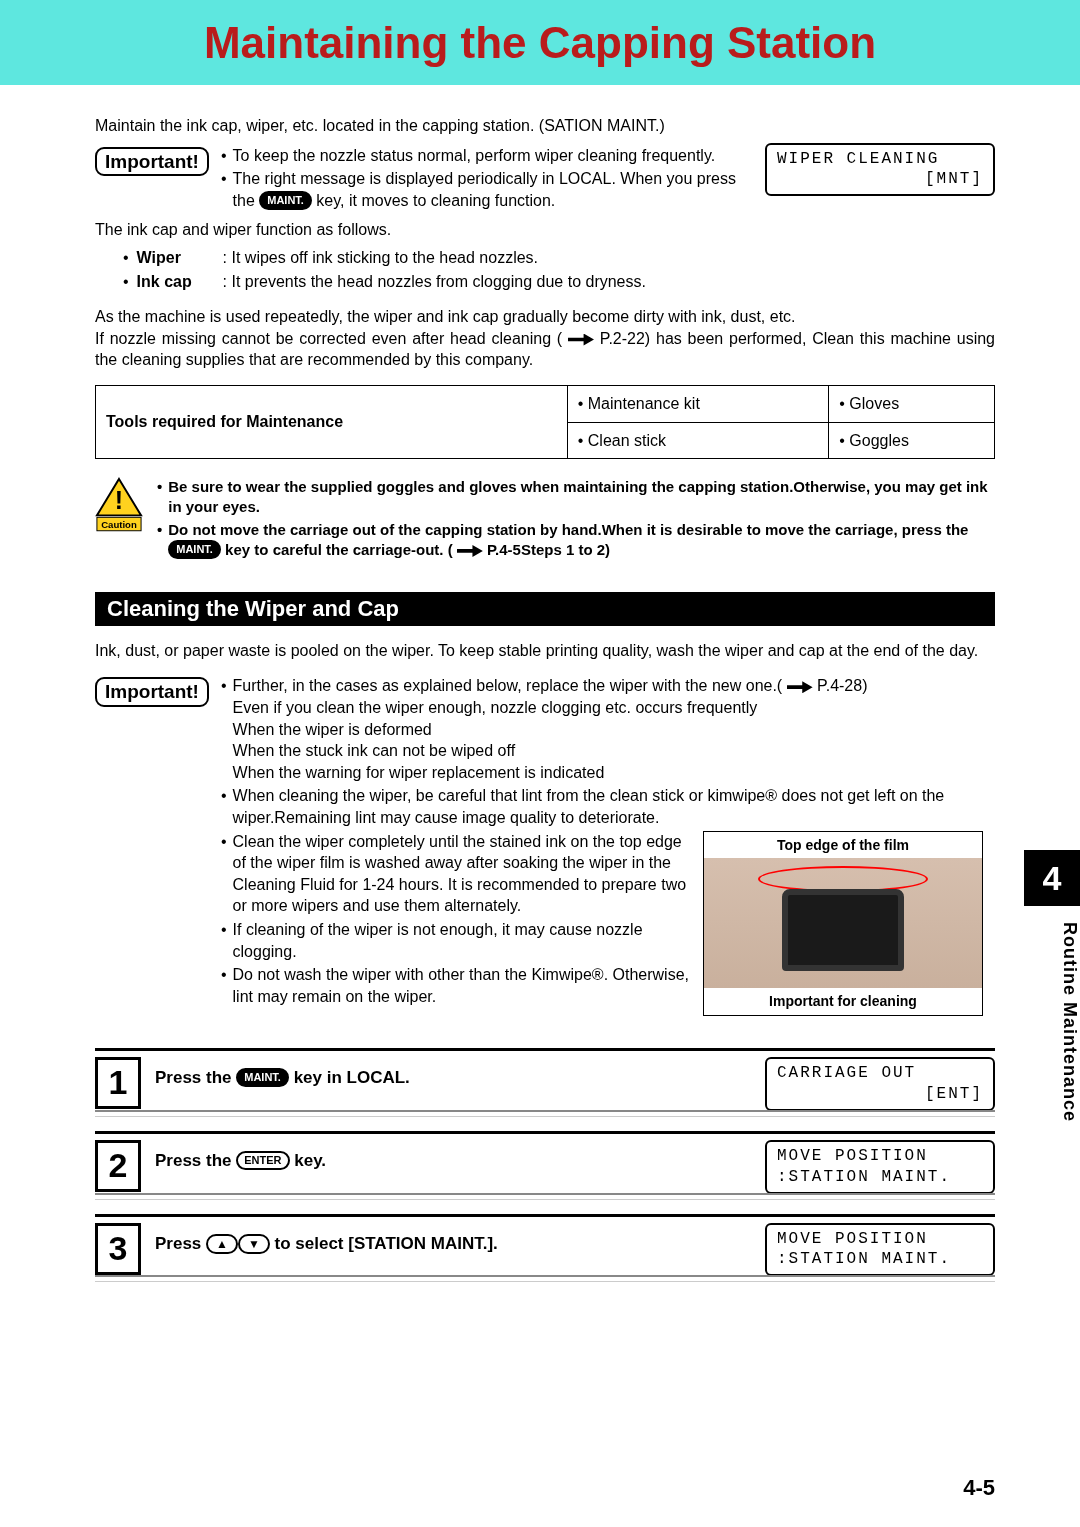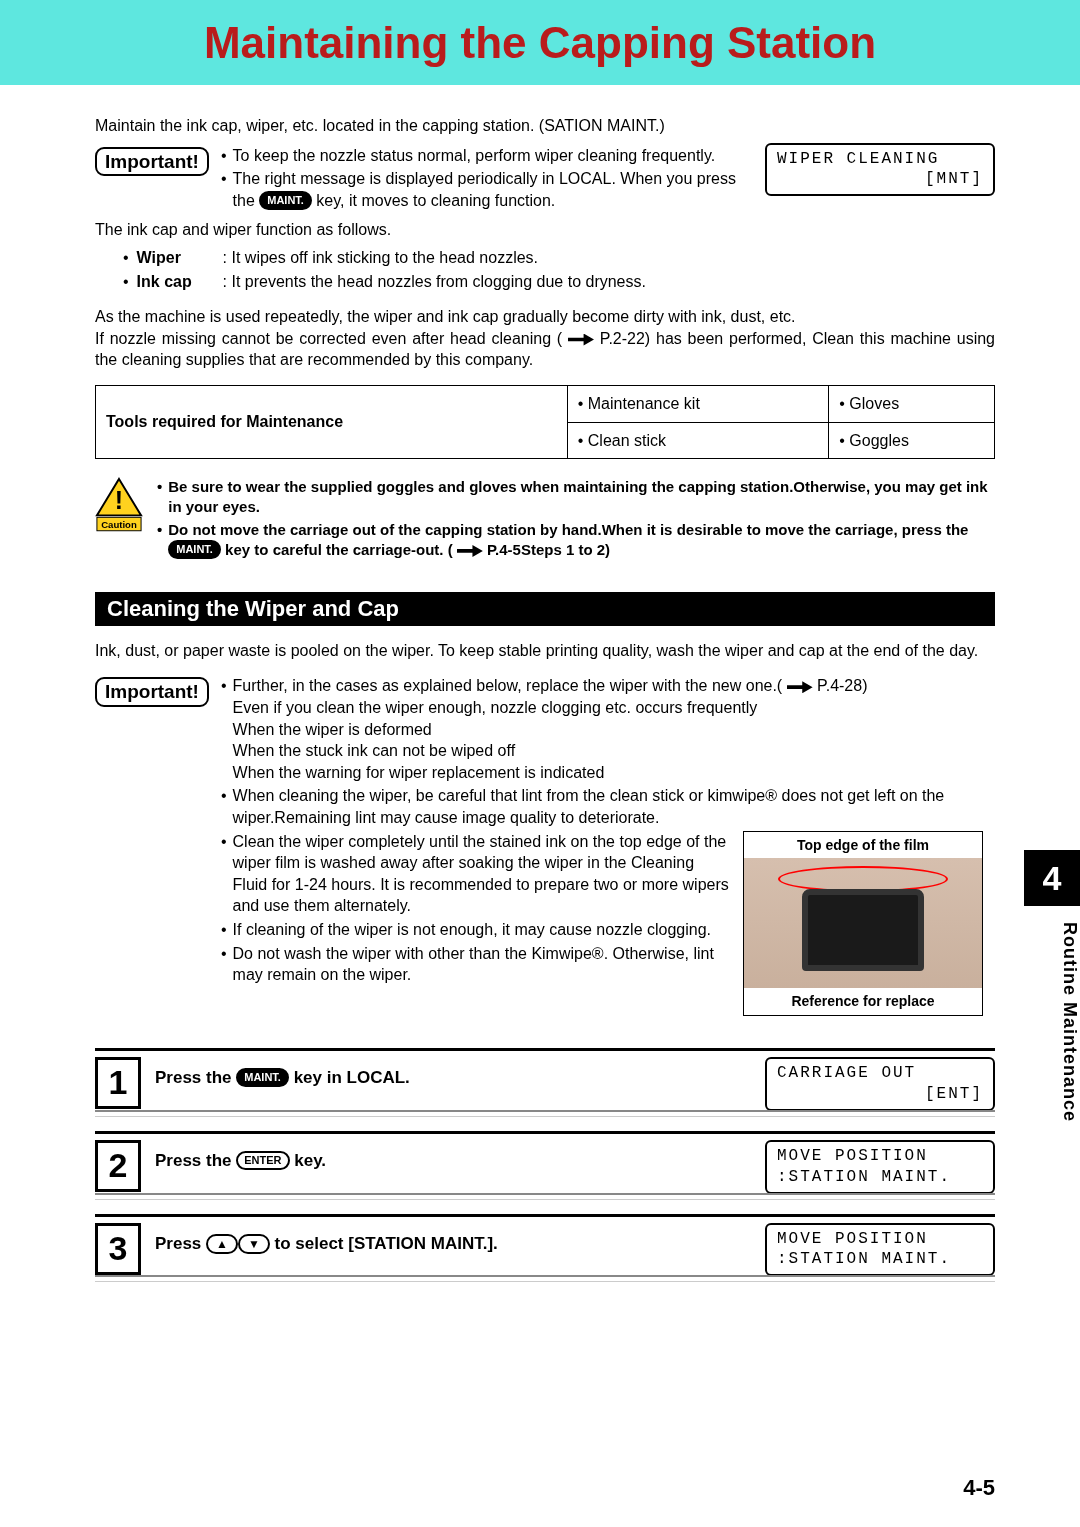--- a/index.html
+++ b/index.html
@@ -24,21 +24,21 @@
   .para { margin-bottom: 14px; text-align: justify; }
   .pointer { display: inline-block; width: 26px; height: 12px; background: #000; clip-path: polygon(0 35%,60% 35%,60% 0,100% 50%,60% 100%,60% 65%,0 65%); vertical-align: middle; }
   table.tools { border-collapse: collapse; width: 100%; margin-bottom: 18px; }
   table.tools td { border: 1px solid #000; padding: 7px 10px; font-size: 16px; }
   table.tools td.head { font-weight: bold; vertical-align: middle; }
   .caution-row { display: flex; gap: 14px; margin-bottom: 30px; }
   .caution-icon { width: 48px; }
   .caution-icon svg { width: 48px; }
   .caution-list { flex: 1; font-weight: bold; font-size: 15px; }
   .section-bar { background: #000; color: #fff; font-size: 22px; font-weight: bold; padding: 2px 12px; margin-bottom: 14px; }
-  .photo-box { float: right; width: 240px; border: 1px solid #000; text-align: center; font-size: 14px; font-weight: bold; margin: 0 0 10px 14px; }
+  .photo-box { float: right; width: 280px; border: 1px solid #000; text-align: center; font-size: 14px; font-weight: bold; margin: 0 0 10px 14px; }
   .photo-box .cap-top { padding: 4px; }
   .photo-box .img-area { height: 130px; background: linear-gradient(#d6bfae,#c9b09d); position: relative; }
   .photo-box .img-area::after { content: ""; position: absolute; left: 50%; top: 55%; transform: translate(-50%,-50%); width: 110px; height: 70px; background: #1a1a1a; border: 6px solid #333; border-radius: 8px 8px 4px 4px; }
   .photo-box .ellipse { position: absolute; top: 8px; left: 50%; transform: translateX(-50%); width: 170px; height: 26px; border: 2px solid #ff0000; border-radius: 50%; }
   .photo-box .cap-bot { padding: 4px; }
   .clearfix::after { content: ""; display: block; clear: both; }
   .steps { margin-top: 22px; }
   .step { display: flex; align-items: flex-start; gap: 14px; margin-bottom: 20px; border-top: 3px solid #000; padding-top: 6px; position: relative; }
   .step::after { content:""; position:absolute; left:0; right:0; bottom:-6px; height:4px; border-top:2px solid #888; border-bottom:1px solid #ccc; }
   .step-num { border: 3px solid #000; width: 46px; height: 52px; display: flex; align-items: center; justify-content: center; font-size: 34px; font-weight: bold; }
@@ -166,21 +166,21 @@
       <div class="bullet">
           <span class="dot">•</span>
           <span>When cleaning the wiper, be careful that lint from the clean stick or kimwipe® does not get left on the wiper.Remaining lint may cause image quality to deteriorate.</span>
         </div>
 
       <div class="photo-box">
         <div class="cap-top">Top edge of the film</div>
         <div class="img-area">
             <div class="ellipse"></div>
           </div>
-        <div class="cap-bot">Reference for replace</div>
+        <div class="cap-bot">Important for cleaning</div>
       </div>
 
       <div class="bullet" style="max-width:560px">
           <span class="dot">•</span>
           <span>Clean the wiper completely until the stained ink on the top edge of the wiper film is washed away after soaking the wiper in the Cleaning Fluid for 1-24 hours. It is recommended to prepare two or more wipers and use them alternately.</span>
         </div>
       <div class="bullet" style="max-width:560px">
           <span class="dot">•</span>
           <span>If cleaning of the wiper is not enough, it may cause nozzle clogging.</span>
         </div>

